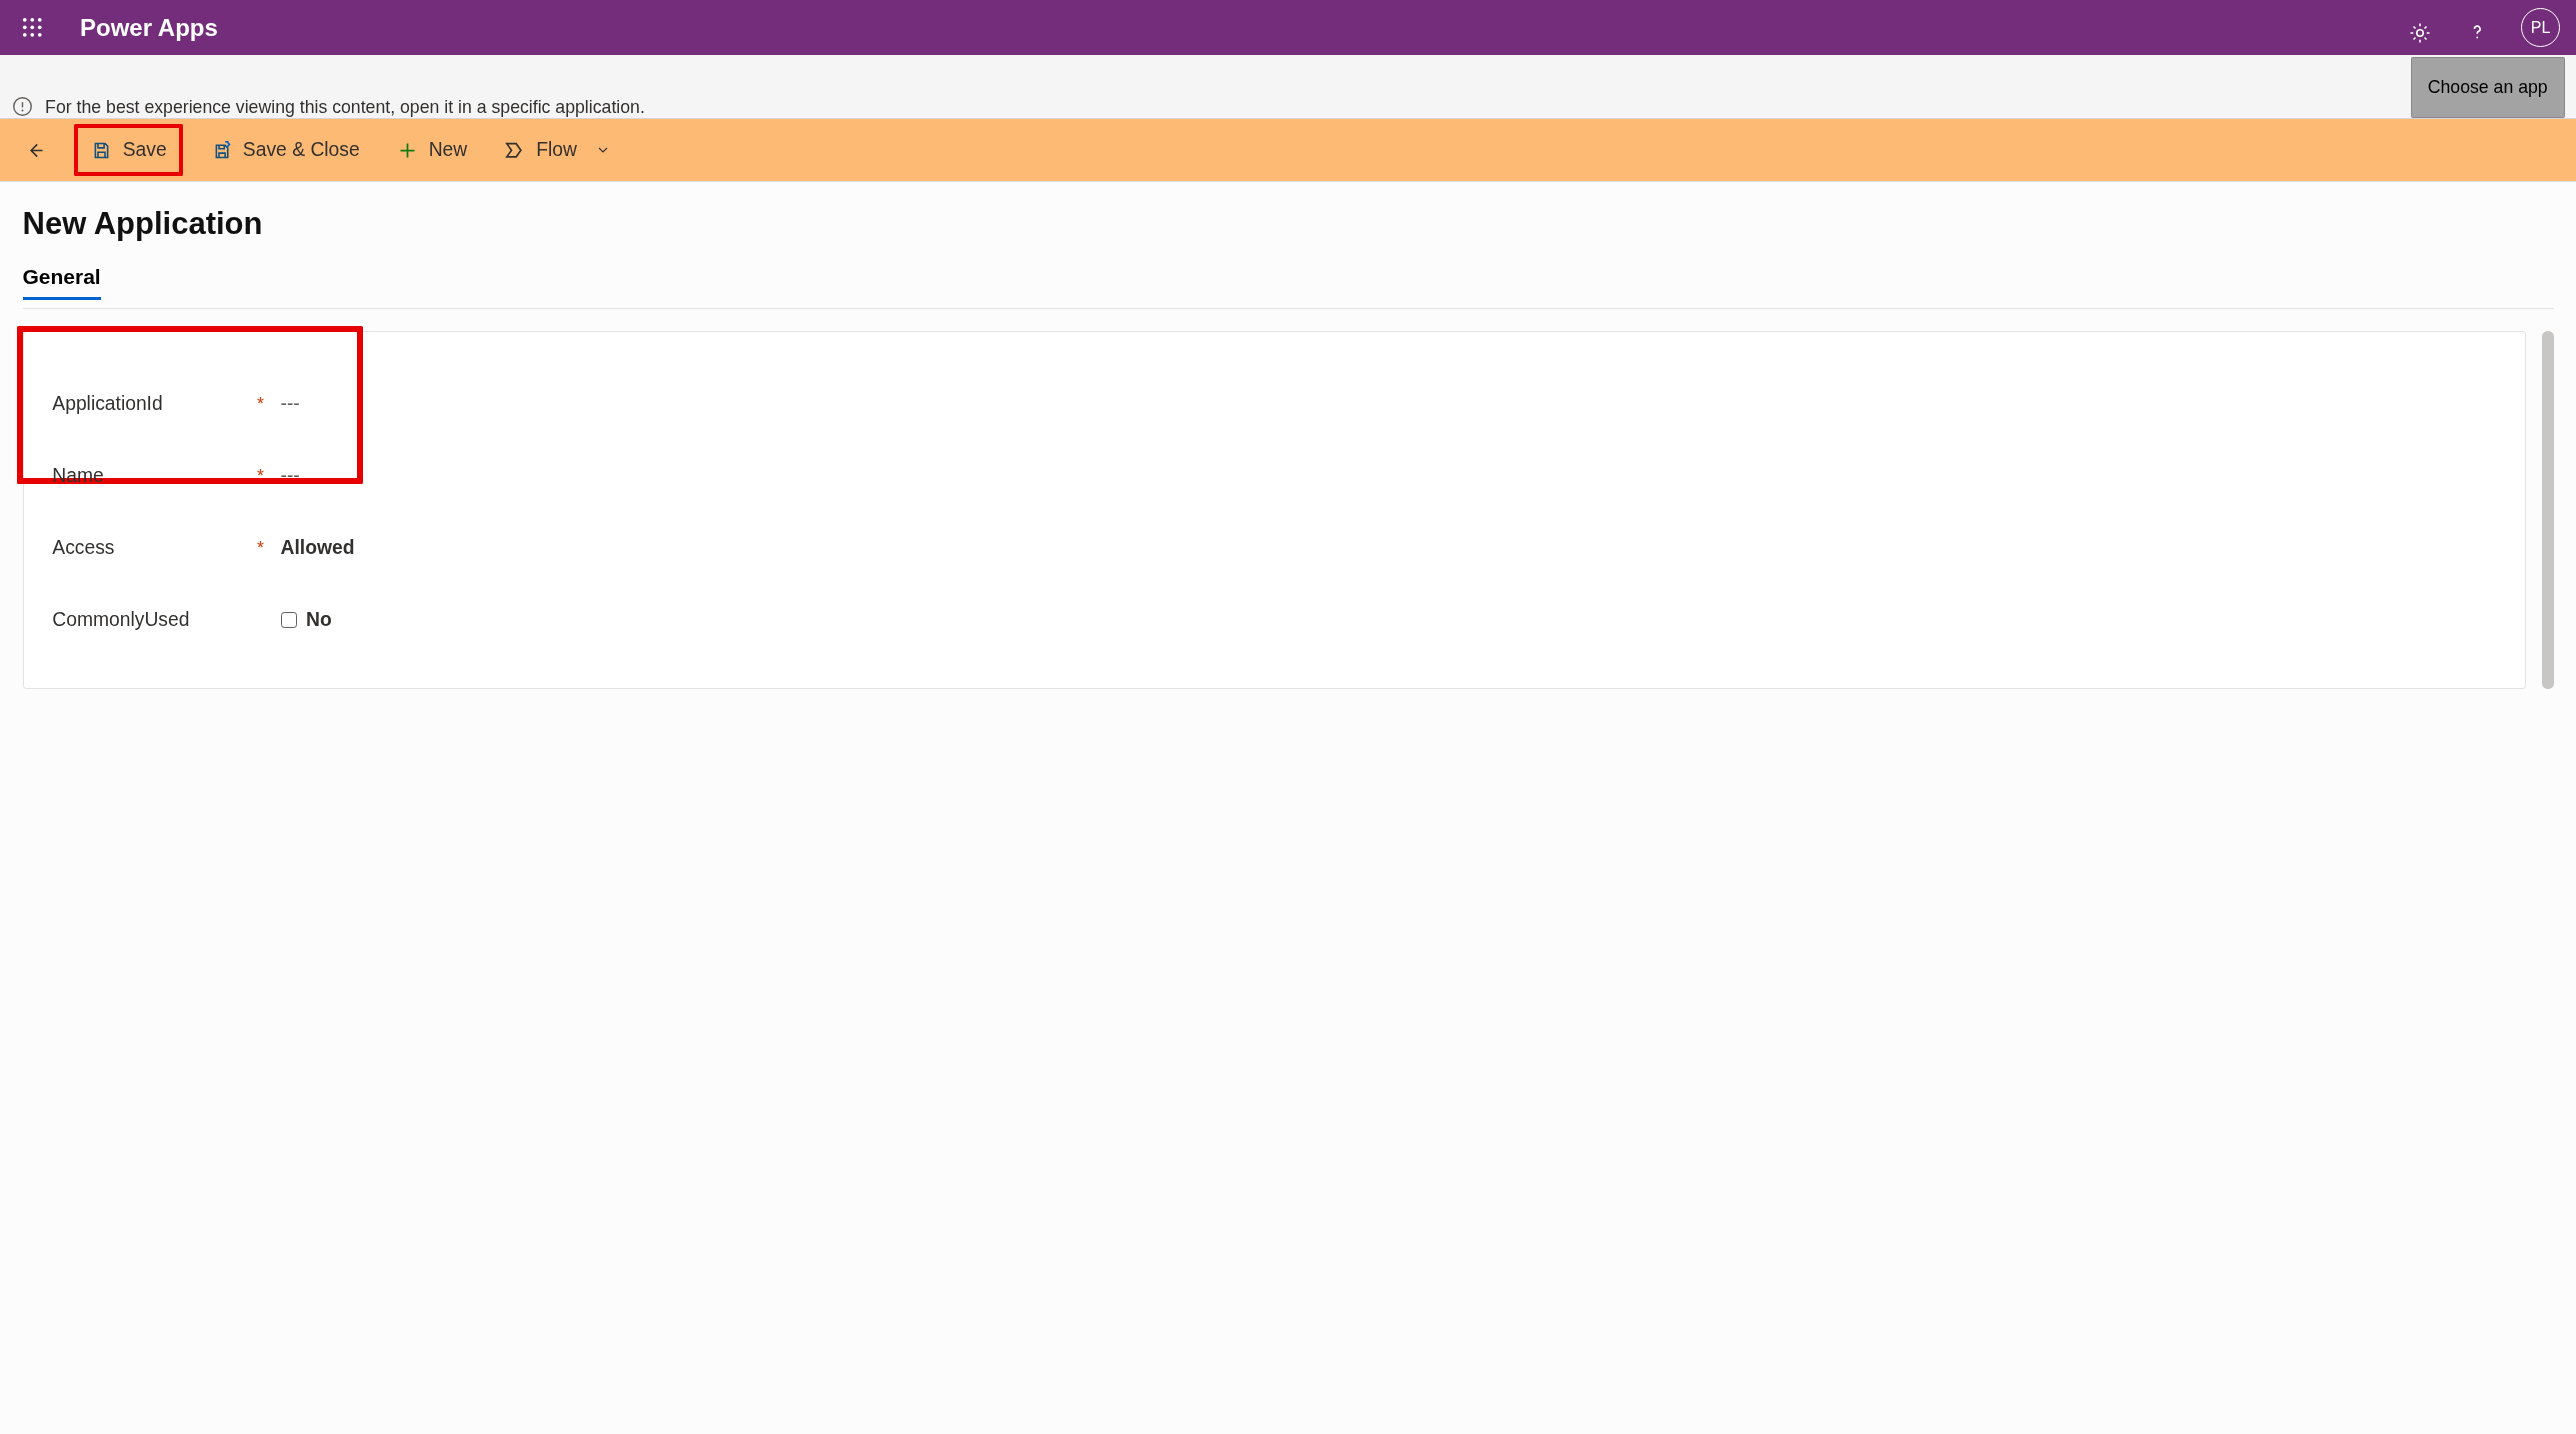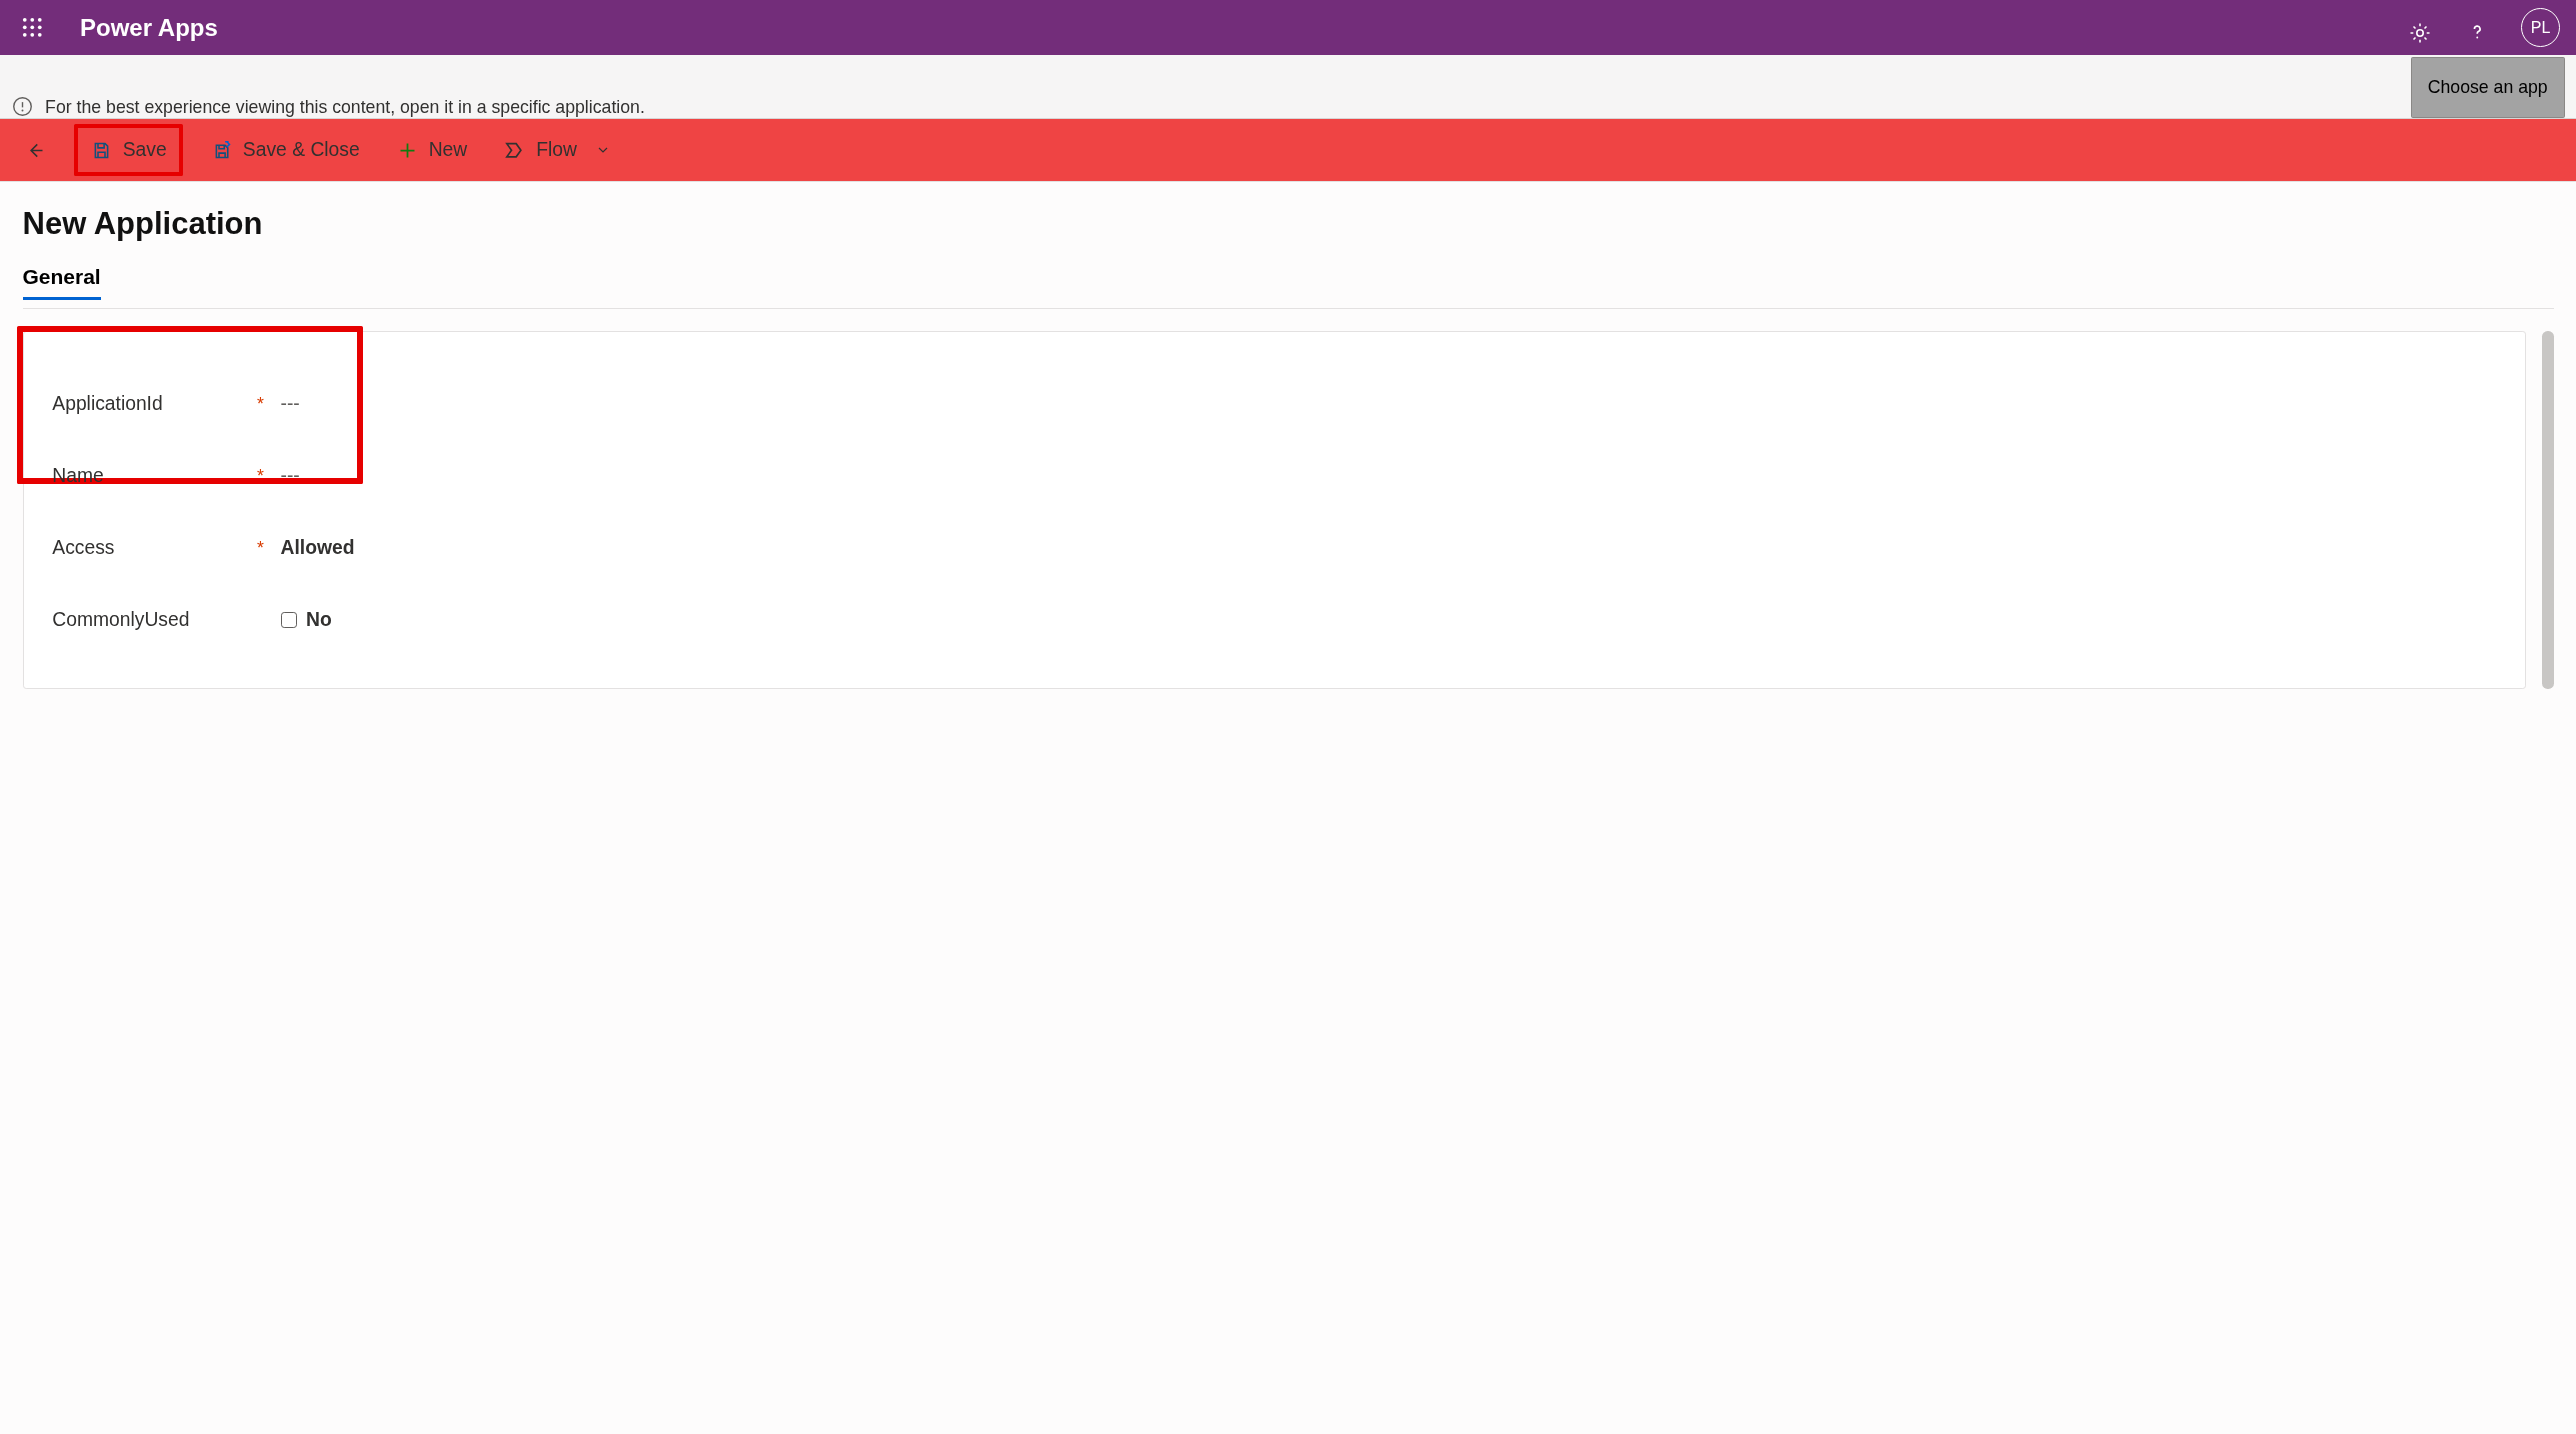--- a/index.html
+++ b/index.html
@@ -60,21 +60,21 @@
     border-radius: 1.6px;
   }
 
   
   .toolbar {
     height: 63px;
     display: flex;
     align-items: center;
     gap: 17.7px;
     padding: 0 14.5px;
-    background:#ef4444;
+    background:#fdba74;
     border-bottom: 0.8px solid #e3e1e1;
   }
   .tool-btn {
     display:flex; align-items:center; gap:9.6px;
     font-size: 19.3px;
     color: #323130;
     padding: 6.4px 9.6px;
     cursor:pointer;
     background:transparent;
     border:none;

